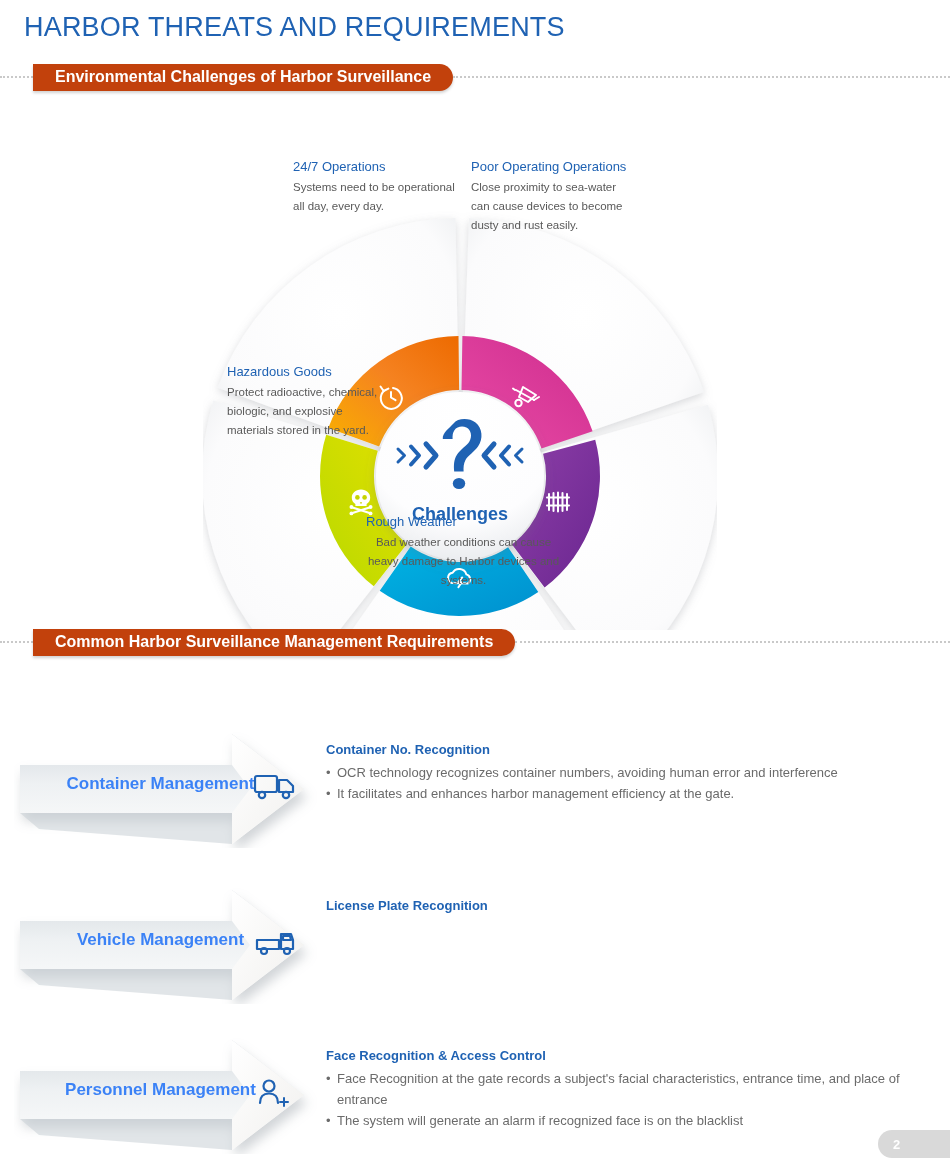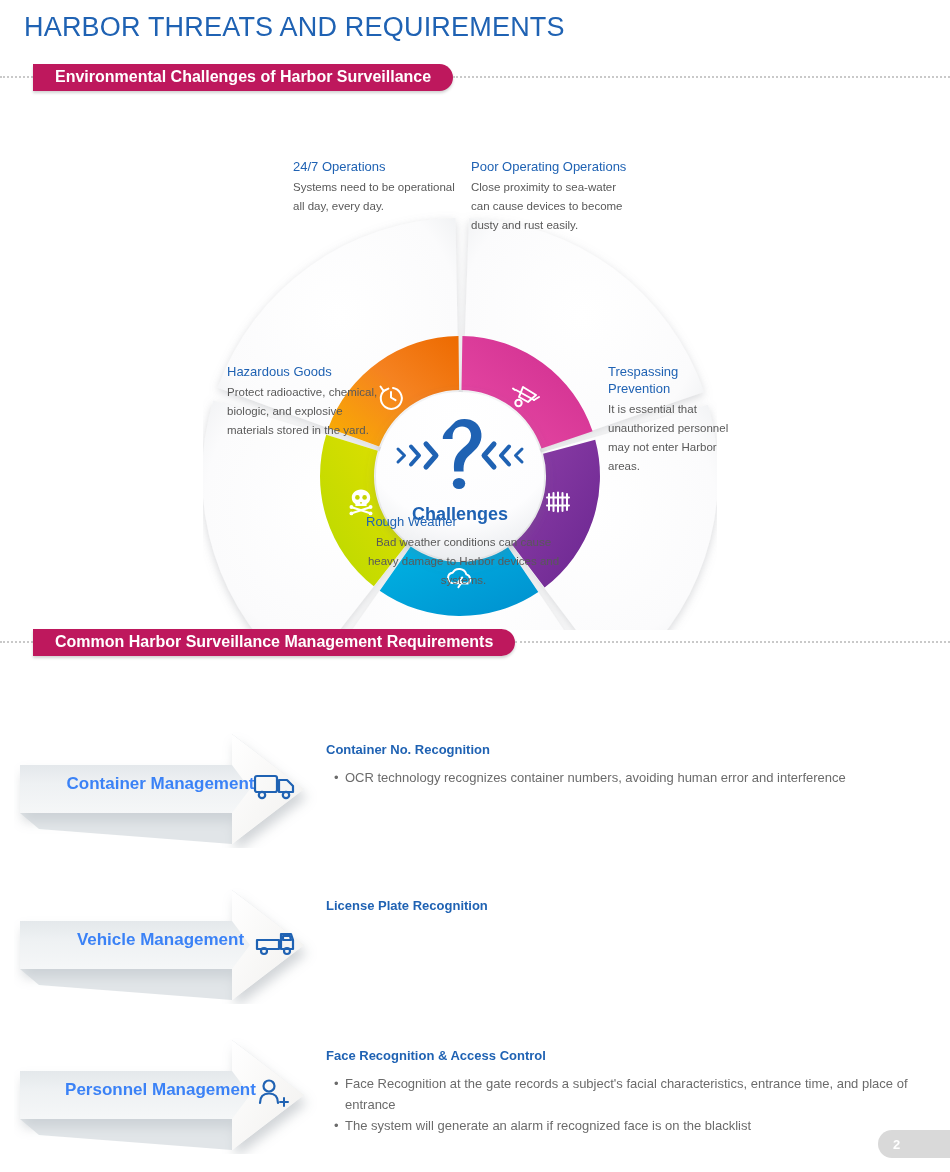--- a/index.html
+++ b/index.html
@@ -38,21 +38,21 @@
     align-items: center;
   }
   .dot-rule {
     height: 1px;
     border-top: 2px dotted #c9c9c9;
     flex: 0 0 auto;
   }
   .dot-rule.left  { width: 33px; }
   .dot-rule.right { flex: 1 1 auto; }
   .section-pill {
-    background: #be185d;
+    background: #c2410c;
     color: #ffffff;
     font-size: 16px;
     font-weight: bold;
     padding: 4px 22px 5px 22px;
     border-radius: 0 14px 14px 0;
     line-height: 18px;
     white-space: nowrap;
     box-shadow: 0 2px 3px rgba(0,0,0,0.18);
   }
 
@@ -136,21 +136,21 @@
   .req-text .rt-title {
     color: #1F62B3;
     font-size: 13px;
     font-weight: bold;
     margin-bottom: 3px;
     display: block;
     line-height: 18px;
   }
   .req-text ul {
     list-style: none;
-    margin: 8px;
+    margin: 0;
     padding: 0;
   }
   .req-text li {
     position: relative;
     padding-left: 11px;
     font-size: 13px;
     line-height: 21px;
     color: #6b6b6b;
   }
   .req-text li::before {
@@ -334,24 +334,20 @@
   </svg>
 
   <div class="wheel-label wl-247">
     <span class="wl-title">24/7 Operations</span>
     <span>Systems need to be operational all day, every day.</span>
   </div>
   <div class="wheel-label wl-poor">
     <span class="wl-title">Poor Operating Operations</span>
     <span>Close proximity to sea-water can cause devices to become dusty and rust easily.</span>
   </div>
-  <div class="wheel-label wl-tres">
-    <span class="wl-title">Trespassing Prevention</span>
-    <span>It is essential that unauthorized personnel may not enter Harbor areas.</span>
-  </div>
   <div class="wheel-label wl-rough">
     <span class="wl-title">Rough Weather</span>
     <span>Bad weather conditions can cause heavy damage to Harbor devices and systems.</span>
   </div>
   <div class="wheel-label wl-haz">
     <span class="wl-title">Hazardous Goods</span>
     <span>Protect radioactive, chemical, biologic, and explosive materials stored in the yard.</span>
   </div>
 
   <div style="position:absolute;left:0;top:0;width:514px;height:522px;pointer-events:none;">
@@ -395,20 +391,21 @@
         <path d="M 26,10 L 34,10 L 40,16 L 40,22 L 26,22 Z"></path>
         <circle cx="9" cy="25" r="3.2"></circle>
         <circle cx="33" cy="25" r="3.2"></circle>
       </svg>
     </div>
   </div>
   <div class="req-text">
     <span class="rt-title">Container No. Recognition</span>
     <ul>
       <li>OCR technology recognizes container numbers, avoiding human error and interference</li>
+      <li>It facilitates and enhances harbor management efficiency at the gate.</li>
     </ul>
   </div>
 </div>
 
 <div class="req-row" id="req-row-1">
   <div class="arrow-wrap">
     <svg width="305" height="118" viewBox="0 0 305 118" xmlns="http://www.w3.org/2000/svg">
       <defs>
         <linearGradient id="arrBody1" x1="0%" y1="0%" x2="0%" y2="100%">
           <stop offset="0%" stop-color="#d3d9de"></stop>

